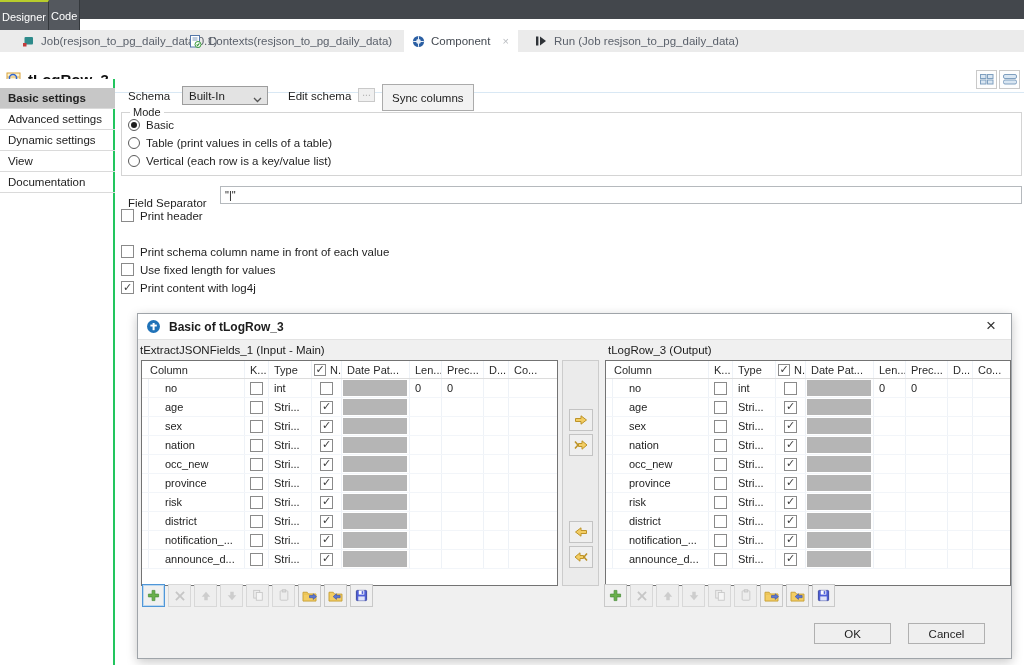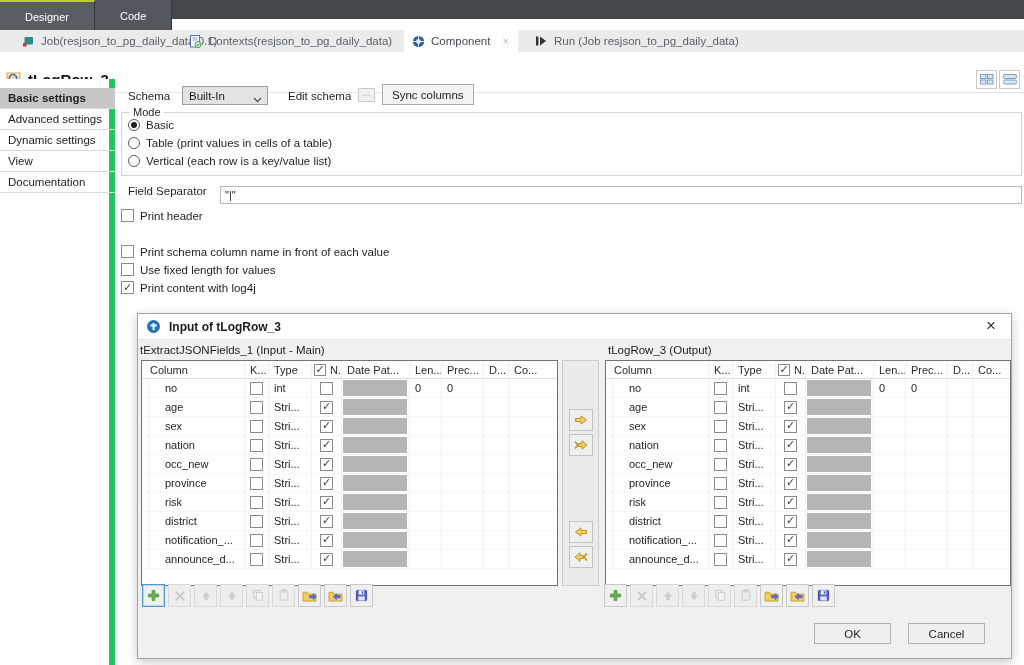--- a/index.html
+++ b/index.html
@@ -1,49 +1,49 @@
 <!DOCTYPE html>
 <html><head>
 <meta charset="utf-8">
 <style>
   * { margin:0; padding:0; box-sizing:border-box; }
   html,body { width:1024px; height:665px; background:#fff; font-family:"Liberation Sans", sans-serif; color:#1e1e1e; overflow:hidden; }
   .page { position:relative; width:1024px; height:665px; background:#fff; }
 
   
   .topbar { position:absolute; left:0; top:0; width:1024px; height:19px; background:#43474c; display:flex; }
-  .wb-tab { height:31px; padding:0 25px; display:flex; align-items:center; font-size:11px; color:#fff; background:#54585e; border-right:1px solid #34383c; }
+  .wb-tab { height:31px; padding:0 2px; display:flex; align-items:center; font-size:11px; color:#fff; background:#54585e; border-right:1px solid #34383c; }
   .wb-tab.active { border-top:2px solid #b8cc2c; background:#5a5e64; }
 
   
   .editor-tabs { position:absolute; left:0; top:30px; width:1024px; height:22px; background:#ebebeb; }
   .etab { position:absolute; top:0; height:22px; display:flex; align-items:center; gap:6px; font-size:11.5px; color:#5b616b; padding:0 8px; }
   .etab.active { background:#ffffff; color:#444a52; }
   .etab .close-x { color:#b9bcc0; font-size:11px; margin-left:6px; }
   .icon12 { display:inline-flex; width:13px; height:13px; }
 
   
   .comp-header { position:absolute; left:0; top:52px; width:1024px; height:27px; background:#fff; border-bottom:1px solid #d9e8f4; display:flex; align-items:center;margin-top:14px; }
   .comp-title { font-size:15px; font-weight:bold; color:#111; margin-left:5px; }
   .hdr-btns { position:absolute; right:4px; top:4px; display:flex; gap:2px; }
   .hdr-btn { width:21px; height:19px; border:1px solid #c9c9c9; background:#fdfdfd; display:flex; align-items:center; justify-content:center; }
 
   
   .body { position:absolute; left:0; top:79px; width:1024px; height:586px; }
-  .sidebar { position:absolute; left:0; top:0; width:115px; height:586px; border-right:6px solid #22c55e; background:#fff; }
+  .sidebar { position:absolute; left:0; top:0; width:115px; height:586px; border-right:2px solid #22c55e; background:#fff; }
   .side-item { height:21px; line-height:20px; padding-left:8px; font-size:11.5px; border-bottom:1px solid #dadada; color:#222; }
   .side-item.selected { background:#c7c7c7; font-weight:bold; }
   .side-list { position:absolute; top:9px; left:0; width:115px; }
 
   
   .lbl { position:absolute; font-size:11.5px; color:#1e1e1e; }
   .schema-select { position:absolute; left:182px; top:86px; width:86px; height:19px; background:#e3e3e3; border:1px solid #9d9d9d; display:flex; align-items:center; font-size:11.5px; padding-left:6px; }
   .schema-select .chev { position:absolute; right:5px; top:6px; }
   .ellipsis-btn { position:absolute; left:358px; top:88px; width:17px; height:14px; background:#f0f0f0; border:1px solid #c9c9c9; color:#b0b0b0; font-size:10px; line-height:8px; text-align:center; }
-  .sync-btn { position:absolute; left:382px; top:84px; height:21px; padding:0 9px; background:#f2f2f2; border:1px solid #ababab; font-size:11.5px; display:flex; align-items:center; }
+  .sync-btn { position:absolute; left:382px; top:84px; height:27px; padding:0 9px; background:#f2f2f2; border:1px solid #ababab; font-size:11.5px; display:flex; align-items:center; }
 
   .mode-box { position:absolute; left:121px; top:112px; width:901px; height:64px; border:1px solid #d4d4d4; }
   .mode-legend { position:absolute; left:8px; top:-7px; background:#fff; padding:0 3px; font-size:11px; color:#1e1e1e; }
   .radio-row { position:absolute; left:6px; display:flex; align-items:flex-end; gap:6px; font-size:11.5px; }
   .radio { width:12px; height:12px; border:1px solid #5a5a5a; border-radius:50%; background:#fff; position:relative; flex:0 0 auto; }
   .radio.selected::after { content:""; position:absolute; inset:2px; background:#1e1e1e; border-radius:50%; }
 
   .fieldsep-input { position:absolute; left:220px; top:186px; width:802px; height:18px; border:1px solid #b5b9bd; font-size:11px; padding-left:4px; font-family:"Liberation Sans", sans-serif; color:#1e1e1e; background:#fff; }
 
   .opt-row { position:absolute; left:121px; display:flex; align-items:center; gap:6px; font-size:11.5px; }
@@ -207,21 +207,21 @@
       <div class="radio-row" style="top:24px">
         <span class="radio"></span>
         <span>Table (print values in cells of a table)</span>
       </div>
       <div class="radio-row" style="top:42px">
         <span class="radio"></span>
         <span>Vertical (each row is a key/value list)</span>
       </div>
     </div>
 
-    <span class="lbl" style="left:128px; top:106px">Field Separator</span>
+    <span class="lbl" style="left:128px; top:118px">Field Separator</span>
     <input class="fieldsep-input" style="top: 107px;" value="&quot;|&quot;">
 
     <div class="opt-row" style="top:130px">
       <span class="cb"></span>
       <span>Print header</span>
     </div>
     <div class="opt-row" style="top:166px">
       <span class="cb"></span>
       <span>Print schema column name in front of each value</span>
     </div>
@@ -237,21 +237,21 @@
 
   <div class="dialog">
     <div class="dlg-titlebar">
       <span class="icon12" style="margin-left:8px;width:15px;height:15px">
         <svg width="15" height="15" viewBox="0 0 15 15">
             <circle cx="7.5" cy="7.5" r="6.5" fill="#1f72b8"></circle>
             <rect x="6.6" y="4" width="2" height="7.2" fill="#fff"></rect>
             <rect x="4.4" y="5.6" width="6.4" height="1.9" fill="#fff"></rect>
           </svg>
       </span>
-      <span class="dlg-title">Input of tLogRow_3</span>
+      <span class="dlg-title">Basic of tLogRow_3</span>
       <span class="dlg-close">×</span>
     </div>
 
     <div class="dlg-body">
       <span class="tbl-title" style="left:2px">tExtractJSONFields_1 (Input - Main)</span>
       <span class="tbl-title" style="left:470px">tLogRow_3 (Output)</span>
 
       <div class="sg-table" style="left:3px; width:417px">
         <div class="sg-row sg-head">
           <div class="c hname">Column</div>

